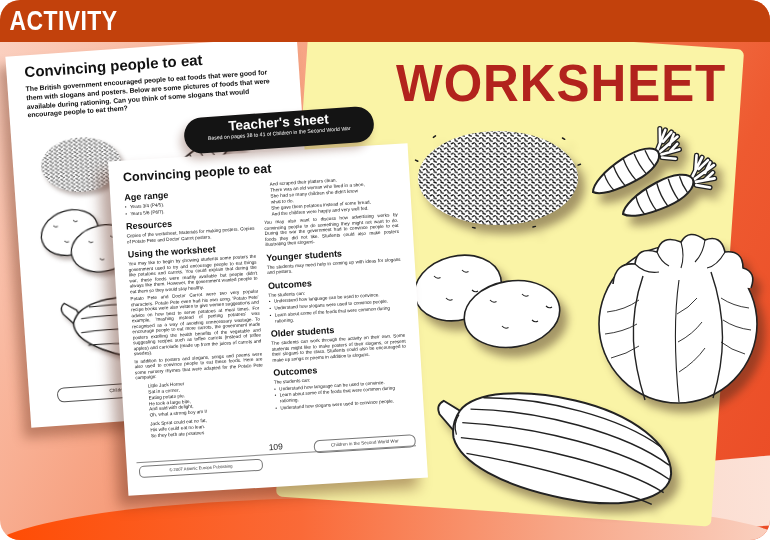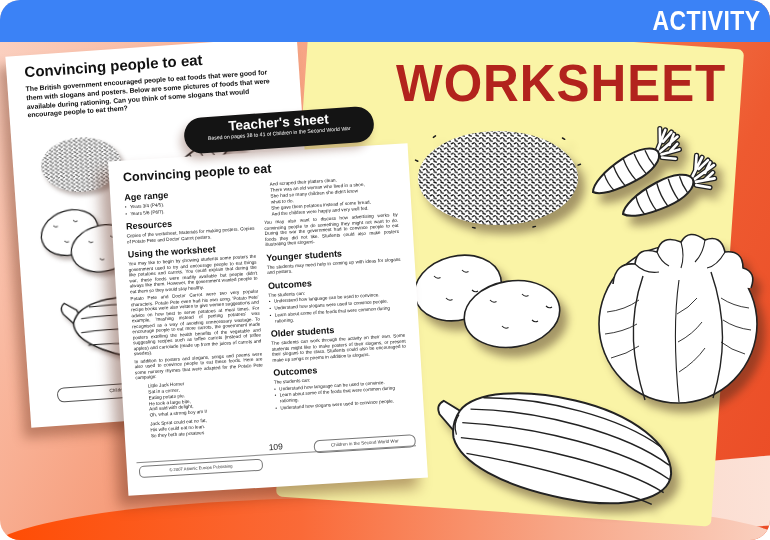--- a/index.html
+++ b/index.html
@@ -11,22 +11,22 @@
   .swoosh-light{position:absolute;right:-30px;bottom:2px;width:420px;height:70px;z-index:1;
       background:linear-gradient(90deg,rgba(251,216,205,0) 0%,#FBD9CB 60%,#FCE4DA 100%);
       border-radius:100% 0 0 0/100% 0 0 0;transform:rotate(-4deg);}
   .swoosh{position:absolute;left:-18px;right:-12px;bottom:-16px;height:58px;z-index:1;
       background:linear-gradient(90deg,#FF4A00 0%,#FA6A38 40%,#F7A687 72%,#FAD2C2 100%);
       border-radius:55% 60% 0 0/120% 90% 0 0;}
   .yellow-panel{position:absolute;left:292px;top:34px;width:436px;height:478px;z-index:2;
       background:#FAF4A6;transform:rotate(4deg);border-radius:6px;}
 
   
-  .green-bar{position:absolute;top:0;left:0;right:0;height:42px;background:#3b82f6;z-index:9;
-      display:flex;align-items:center;justify-content:flex-end;}
+  .green-bar{position:absolute;top:0;left:0;right:0;height:42px;background:#c2410c;z-index:9;
+      display:flex;align-items:center;justify-content:flex-start;}
   .green-bar .hdr{color:#fff;font-weight:bold;font-size:27px;letter-spacing:.5px;
       transform:scaleX(.85);}
 
   
   .ws-label{position:absolute;left:396px;top:58px;z-index:3;color:#B2231D;font-weight:bold;
       font-size:51px;line-height:52px;letter-spacing:1px;transform:scaleX(.97);transform-origin:left;}
   .veg{position:absolute;z-index:3;filter:drop-shadow(7px 9px 4px rgba(60,35,25,.45));}
   .veg-small{filter:drop-shadow(3px 4px 2px rgba(60,35,25,.35));}
 
   

